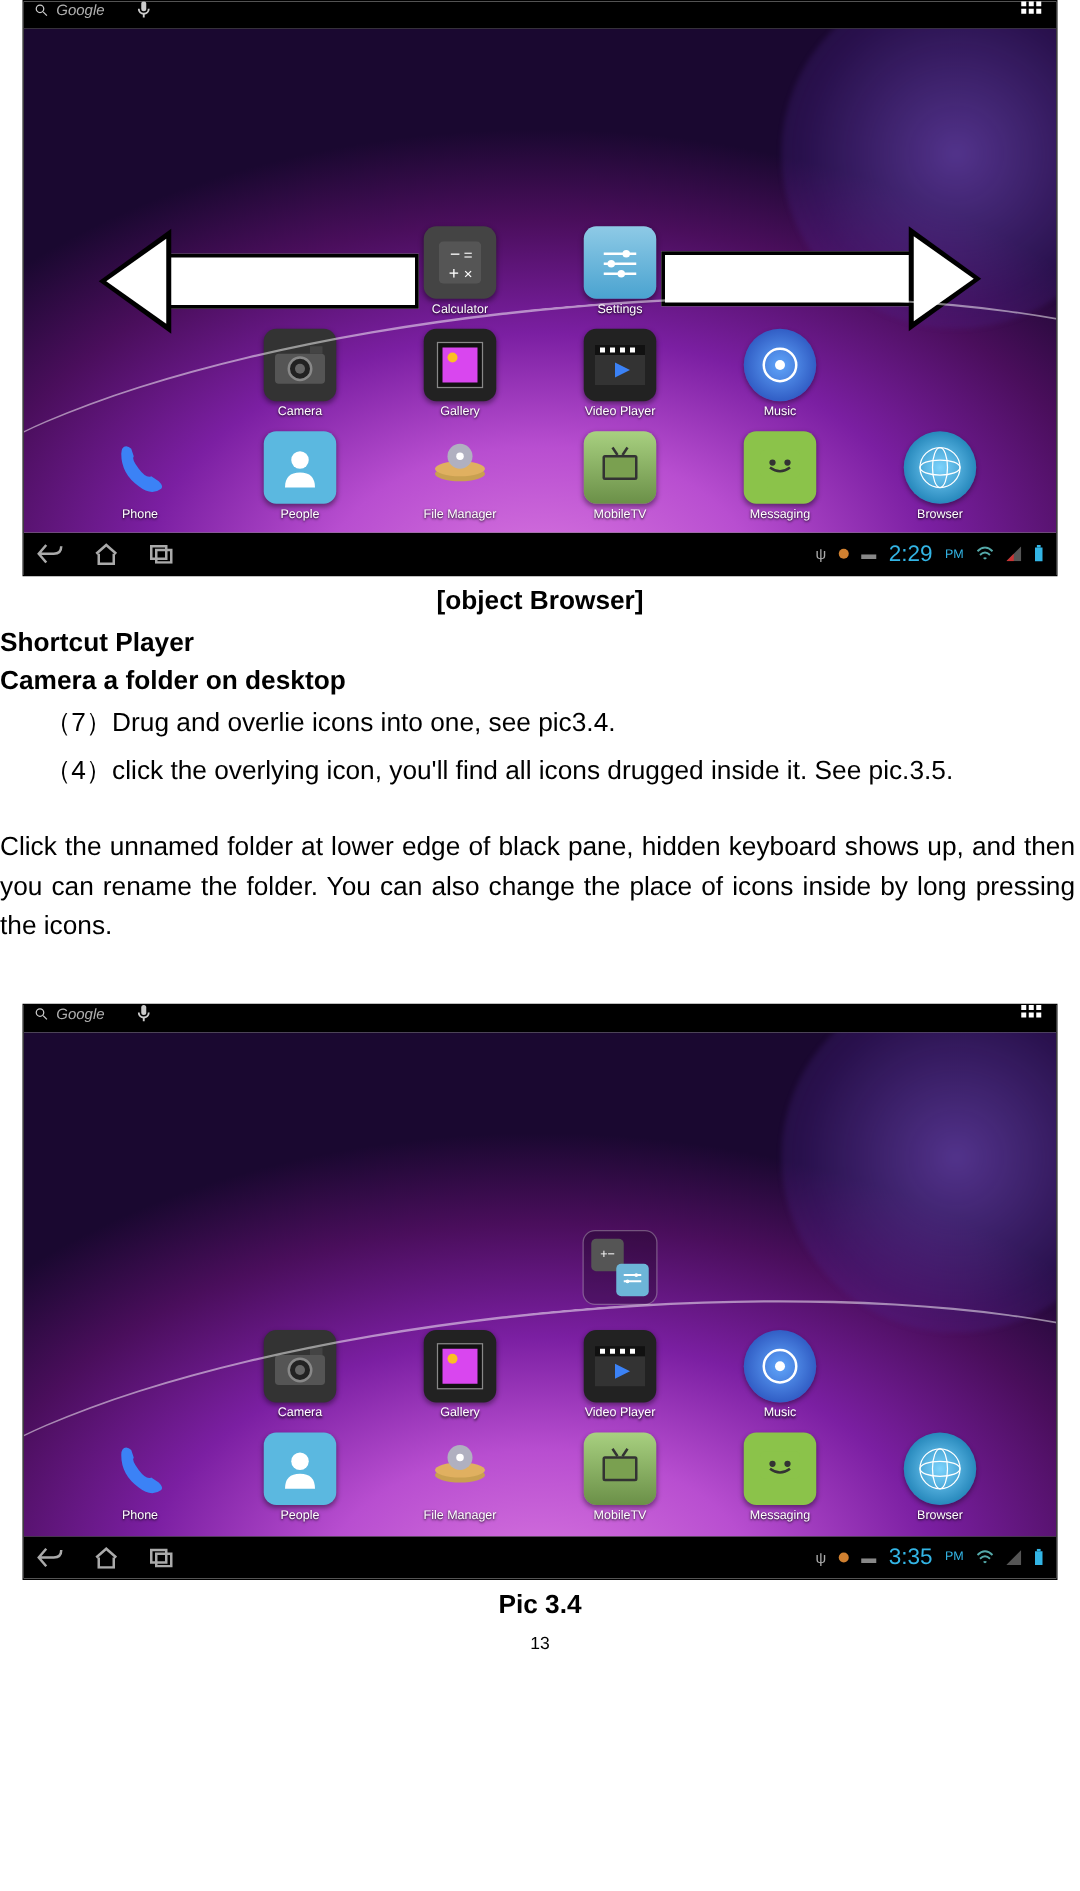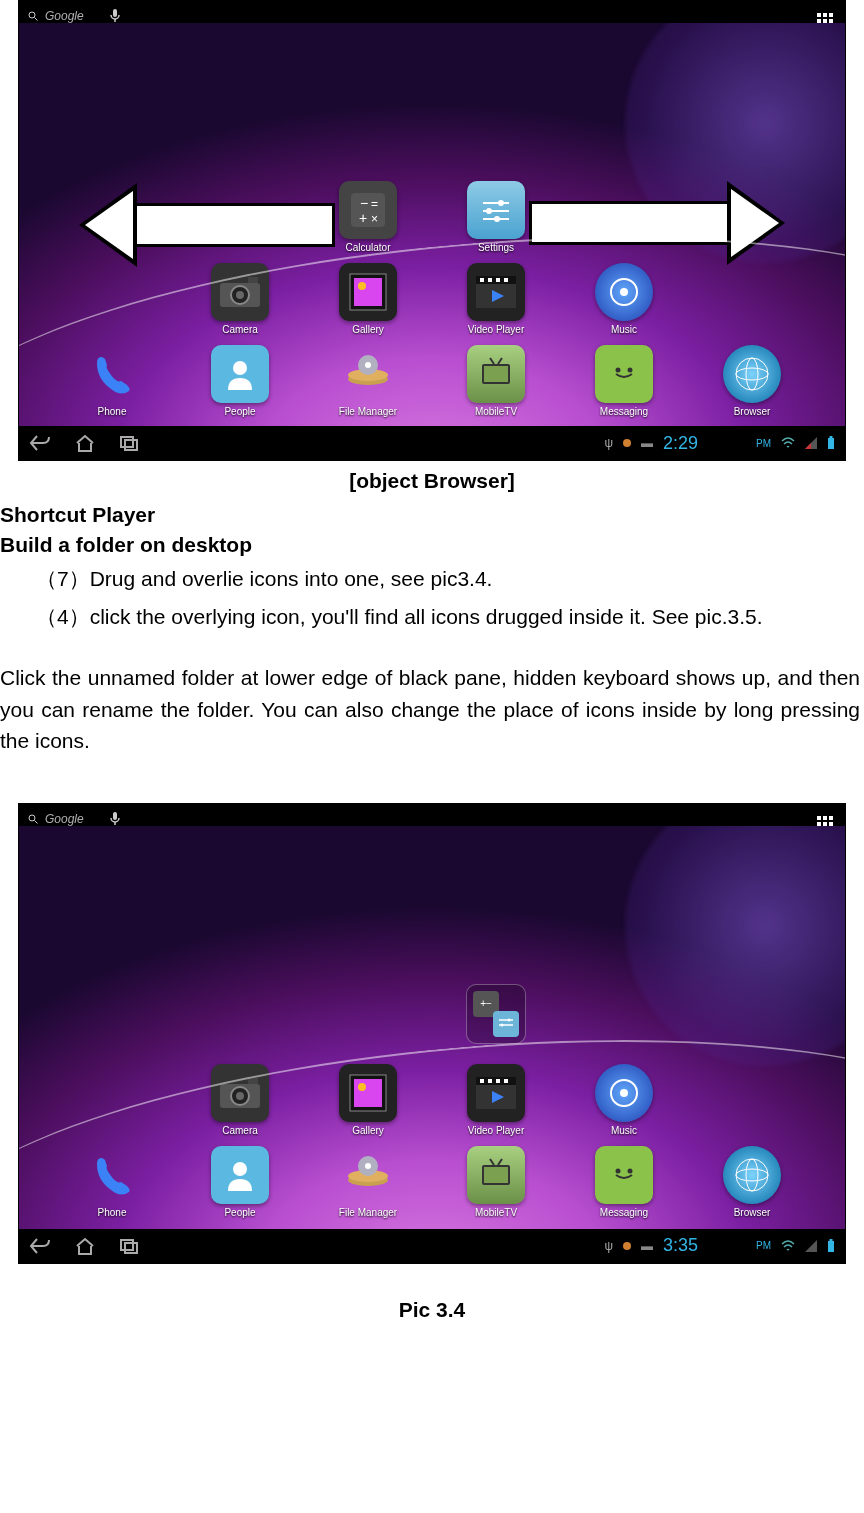--- a/index.html
+++ b/index.html
@@ -45,21 +45,21 @@
     width: 1100px;
     height: 300px;
     border-top: 2px solid rgba(255,255,255,0.5);
     border-radius: 50%;
     transform: rotate(-5deg);
   }
   .top-status {
     height: 22px;
     background: #000;
     display: flex;
-    align-items: flex-end;
+    align-items: flex-start;
     padding: 0 8px;
     color: #b0b0b0;
     font-size: 12px;
   }
   .google-search {
     display: flex; align-items: center; gap: 6px;
   }
   .search-icon { font-size: 14px; color:#ccc; }
   .voice-icon { margin-left: 6px; color:#ccc; }
   .apps-grid-button {
@@ -133,21 +133,21 @@
 
   .nav-bar {
     height: 34px; background:#000;
     display:flex; align-items:center; padding:0 10px; gap:24px;
     color:#bbb; font-size:18px;
   }
   .nav-bar .status-right {
     margin-left:auto; display:flex; align-items:center; gap:10px; font-size:12px;
   }
   .clock { color:#33b5e5; font-size:18px; font-weight:400; }
-  .pm { font-size:10px; color:#33b5e5;margin-left:48px; }
+  .pm { font-size:10px; color:#33b5e5; }
 
   .caption {
     text-align:center; font-weight:bold; margin: 8px 0 10px;
   }
   .heading { font-weight:bold; margin: 4px 18px 6px 0; }
   .body-text { line-height: 1.5; margin: 0 4px 6px 0; text-align: justify;}
   .indent { text-indent: 36px; }
   .page-num { text-align:center; font-size:14px; margin-top:6px; }
 
   
@@ -384,21 +384,21 @@
               <rect x="2.5" y="0" width="3" height="2" fill="#33b5e5"></rect>
             </svg>
           </span>
       </div>
     </div>
   </div>
 
   <div class="caption" style="margin-top:8px;">[object Browser]</div>
 
   <div class="heading">Shortcut Player</div>
-  <div class="heading">Build a folder on desktop</div>
+  <div class="heading">Camera a folder on desktop</div>
   <div class="body-text indent">（7）Drug and overlie icons into one, see pic3.4.</div>
   <div class="body-text indent">（4）click the overlying icon, you'll find all icons drugged inside it. See pic.3.5.</div>
   <div style="height:24px;"></div>
   <div class="body-text">Click the unnamed folder at lower edge of black pane, hidden keyboard shows up, and then you can rename the folder. You can also change the place of icons inside by long pressing the icons.</div>
   <div style="height:40px;"></div>
 
   <div class="screenshot">
     <div class="top-status">
       <div class="google-search">
         <span class="search-icon">
@@ -595,15 +595,16 @@
         <span>
             <svg width="8" height="14" viewBox="0 0 8 14">
               <rect x="1" y="2" width="6" height="11" fill="#33b5e5"></rect>
               <rect x="2.5" y="0" width="3" height="2" fill="#33b5e5"></rect>
             </svg>
           </span>
       </div>
     </div>
   </div>
 
-  <div class="caption" style="margin-top:34px;"><span>Pic 3.4</span></div>
+  <div class="caption" style="margin-top:8px;"><span>Pic 3.4</span></div>
+  <div class="page-num">13</div>
 
 </div>
 
 </body></html>

